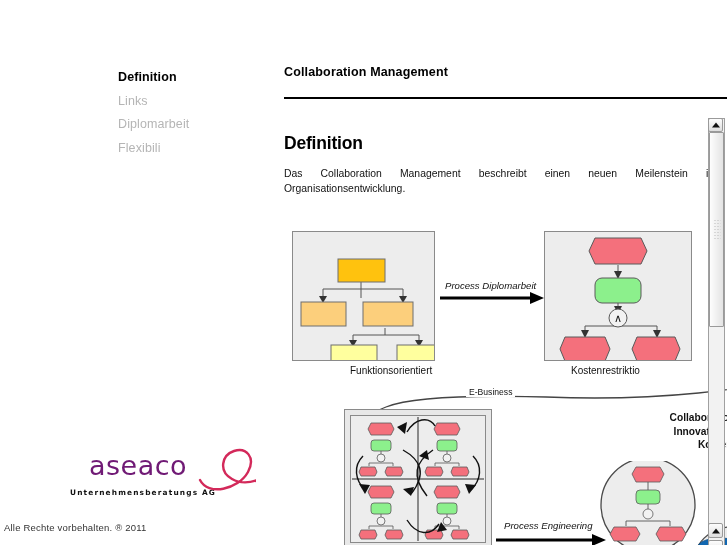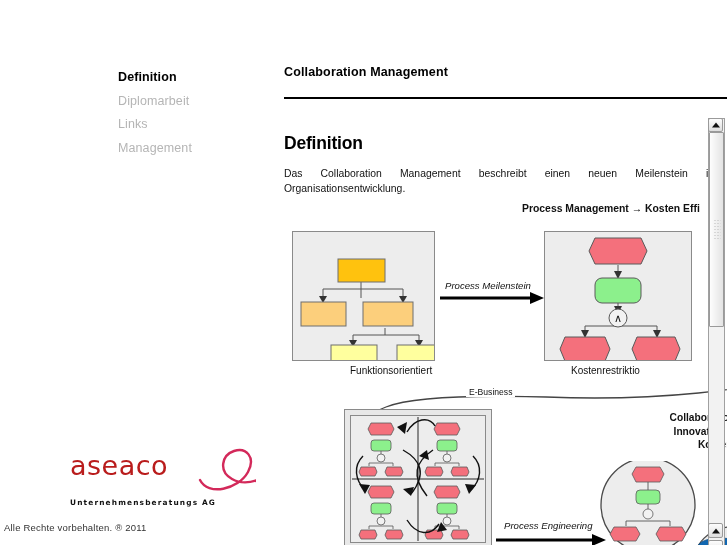--- a/index.html
+++ b/index.html
@@ -42,31 +42,32 @@
   
   #logo-block {
     position: absolute;
     left: 70px; top: 452px;
     width: 165px;
   }
   #logo-word {
     font-family: "DejaVu Sans", sans-serif;
     font-size: 27px;
     letter-spacing: 0.5px;
-    color: #b91c1c;
+    color: #701a75;
     line-height: 28px;
+    margin-left: 19px;
   }
   #logo-swoosh {
     position: absolute;
     left: 124px; top: -6px;
     width: 92px; height: 46px;
     pointer-events: none;
   }
   #logo-sub {
-    margin-top: 18px;
+    margin-top: 8px;
     font-family: "DejaVu Sans", sans-serif;
     font-size: 7.4px;
     font-weight: bold;
     letter-spacing: 1.15px;
     color: #111;
     white-space: nowrap;
   }
   #copyright {
     position: absolute;
     left: 4px; top: 522px;
@@ -208,23 +209,23 @@
 </style>
 </head>
 <body>
 
 <div id="page">
 
   <div id="left-col">
 
     <nav id="nav">
       <div class="nav-item active">Definition</div>
+      <div class="nav-item">Links</div>
       <div class="nav-item">Diplomarbeit</div>
-      <div class="nav-item">Links</div>
-      <div class="nav-item">Management</div>
+      <div class="nav-item">Flexibili</div>
     </nav>
 
     <div id="logo-block">
       <div style="position:relative;">
         <div id="logo-word">aseaco</div>
         <svg id="logo-swoosh" viewBox="0 0 92 46">
           <path d="M6 34 C 14 50, 44 44, 54 26 C 62 11, 52 1, 40 5 C 28 9, 24 25, 38 33 C 52 41, 76 34, 88 14" fill="none" stroke="#d3295a" stroke-width="2.4" stroke-linecap="round"></path>
         </svg>
       </div>
       <div id="logo-sub">Unternehmensberatungs AG</div>
@@ -239,21 +240,20 @@
     <div id="title-rule"></div>
 
     <div id="doc-viewport">
       <div id="doc-canvas">
 
         <div id="doc-heading">Definition</div>
         <div id="doc-para">Das Collaboration Management beschreibt einen neuen Meilenstein in Organisationsentwicklung.</div>
 
         <div id="diagram">
 
-          <div class="dlabel bold" style="left:266px; top:0px;">Process Management → Kosten Effi</div>
 
           <div class="panel" style="left:36px; top:28px; width:143px; height:130px;">
             <svg width="141" height="128" viewBox="0 0 141 128">
               <g stroke="#555" stroke-width="1" fill="none">
                 <path d="M68 50 L68 57 M30 57 L110 57 M30 57 L30 66 M68 57 L68 66 M110 57 L110 66"></path>
                 <path d="M92 96 L92 103 M60 103 L126 103 M60 103 L60 110 M126 103 L126 110"></path>
               </g>
               <g fill="#333">
                 <polygon points="30,71 26,64 34,64"></polygon>
                 <polygon points="110,71 106,64 114,64"></polygon>
@@ -262,21 +262,21 @@
               </g>
               <rect x="45" y="27" width="47" height="23" fill="#ffc20e" stroke="#6e6e6e"></rect>
               <rect x="8" y="70" width="45" height="24" fill="#fccf7c" stroke="#6e6e6e"></rect>
               <rect x="70" y="70" width="50" height="24" fill="#fccf7c" stroke="#6e6e6e"></rect>
               <rect x="38" y="113" width="46" height="22" fill="#ffff9e" stroke="#6e6e6e"></rect>
               <rect x="104" y="113" width="46" height="22" fill="#ffff9e" stroke="#6e6e6e"></rect>
             </svg>
           </div>
           <div class="dlabel" style="left:66px; top:162px;padding-left:28px;">Funktionsorientiert</div>
 
-          <div class="dlabel ital" style="left:189px; top:77px;">Process Meilenstein</div>
+          <div class="dlabel ital" style="left:189px; top:77px;">Process Diplomarbeit</div>
           <svg style="position:absolute; left:184px; top:88px;" width="104" height="14">
             <line x1="0" y1="7" x2="92" y2="7" stroke="#000" stroke-width="3"></line>
             <polygon points="104,7 90,1 90,13" fill="#000"></polygon>
           </svg>
 
           <div class="panel" style="left:288px; top:28px; width:148px; height:130px;">
             <svg width="146" height="128" viewBox="0 0 146 128">
               <g stroke="#555" stroke-width="1" fill="none">
                 <path d="M73 33 L73 43"></path>
                 <path d="M73 71 L73 79"></path>

